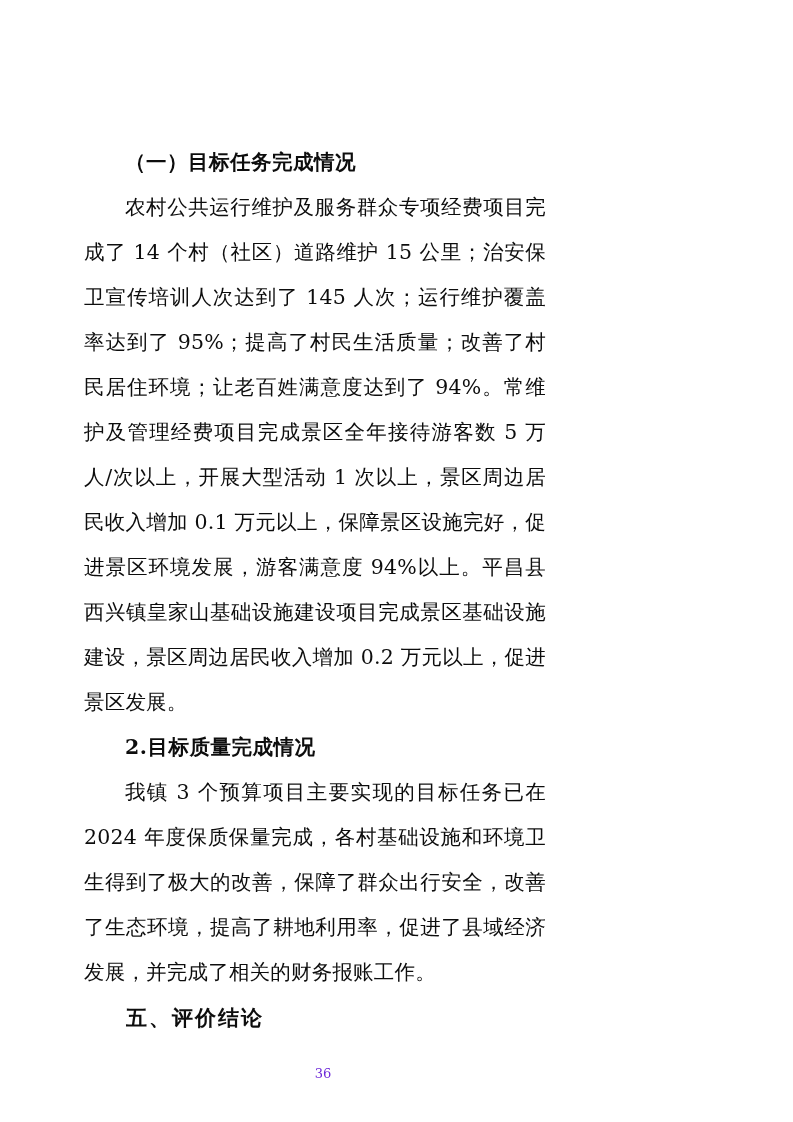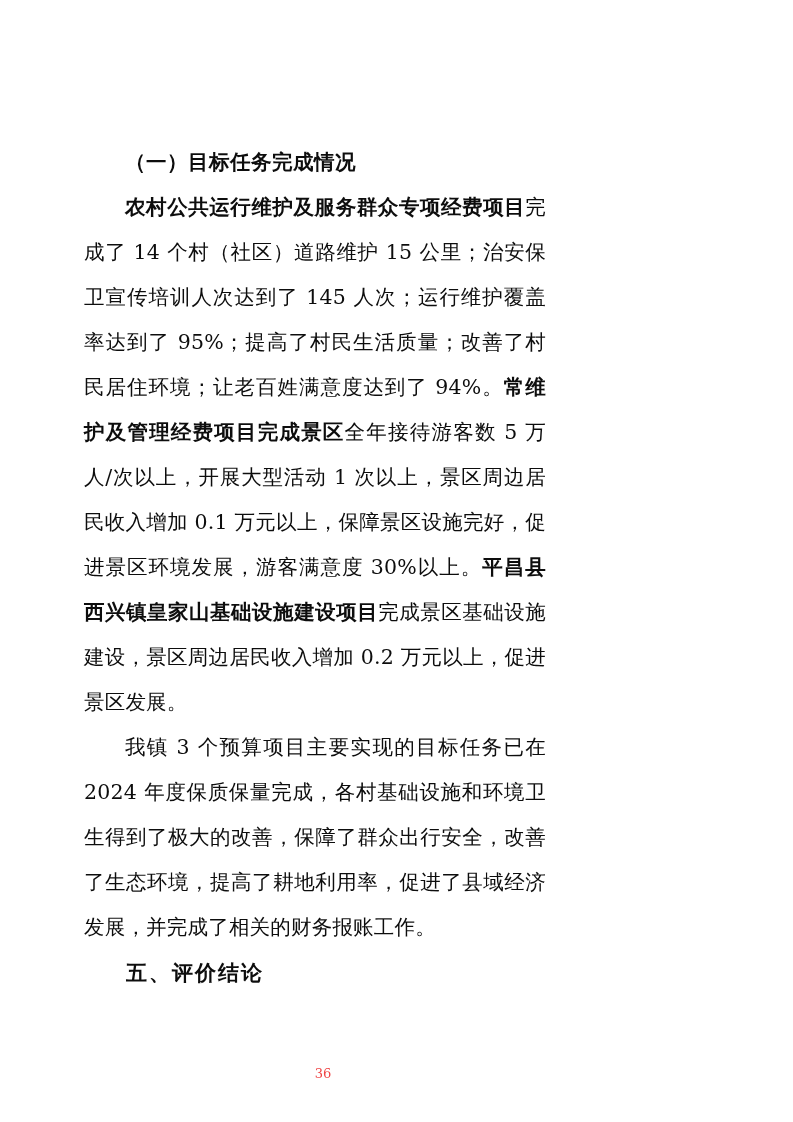--- a/index.html
+++ b/index.html
@@ -37,54 +37,55 @@
     letter-spacing: 0.5px;
   }
   .para {
     margin: 0;
     text-indent: 2em;
     font-size: 20.5px;
     line-height: 45px;
     letter-spacing: 0.2px;
   }
   .bold {
-    font-weight: bold;
+    font-weight: normal;
   }
   .section-heading {
     font-weight: bold;
     text-indent: 2em;
     margin: 0;
     font-size: 21px;
     line-height: 45px;
     letter-spacing: 2px;
   }
   .page-number {
     position: absolute;
     left: 0;
     right: 12px;
     top: 1022px;
     text-align: center;
     font-size: 13px;
     font-family: "DejaVu Serif", "Liberation Serif", serif;
-    color: #ef4444;
+    color: #6d28d9;
   }
 </style>
 </head>
 <body>
 
 <div class="page">
   <div class="doc-body">
 
     <p class="heading">（一）目标任务完成情况</p>
 
 
     <p class="para">
-      <span class="bold">农村公共运行维护及服务群众专项经费项目</span><span>完成了 14 个村（社区）道路维护 15 公里；治安保卫宣传培训人次达到了 145 人次；运行维护覆盖率达到了 95%；提高了村民生活质量；改善了村民居住环境；让老百姓满意度达到了 94%。</span><span class="bold">常维护及管理经费项目完成景区</span><span>全年接待游客数 5 万人/次以上，开展大型活动 1 次以上，景区周边居民收入增加 0.1 万元以上，保障景区设施完好，促进景区环境发展，游客满意度 30%以上。</span><span class="bold">平昌县西兴镇皇家山基础设施建设项目</span><span>完成景区基础设施建设，景区周边居民收入增加 0.2 万元以上，促进景区发展。</span>
+      <span class="bold">农村公共运行维护及服务群众专项经费项目</span><span>完成了 14 个村（社区）道路维护 15 公里；治安保卫宣传培训人次达到了 145 人次；运行维护覆盖率达到了 95%；提高了村民生活质量；改善了村民居住环境；让老百姓满意度达到了 94%。</span><span class="bold">常维护及管理经费项目完成景区</span><span>全年接待游客数 5 万人/次以上，开展大型活动 1 次以上，景区周边居民收入增加 0.1 万元以上，保障景区设施完好，促进景区环境发展，游客满意度 94%以上。</span><span class="bold">平昌县西兴镇皇家山基础设施建设项目</span><span>完成景区基础设施建设，景区周边居民收入增加 0.2 万元以上，促进景区发展。</span>
     </p>
 
+    <p class="heading">2.目标质量完成情况</p>
 
     <p class="para">我镇 3 个预算项目主要实现的目标任务已在 2024 年度保质保量完成，各村基础设施和环境卫生得到了极大的改善，保障了群众出行安全，改善了生态环境，提高了耕地利用率，促进了县域经济发展，并完成了相关的财务报账工作。</p>
 
 
 
     <p class="section-heading">五、评价结论</p>
 
   </div>
 
   <div class="page-number">36</div>

